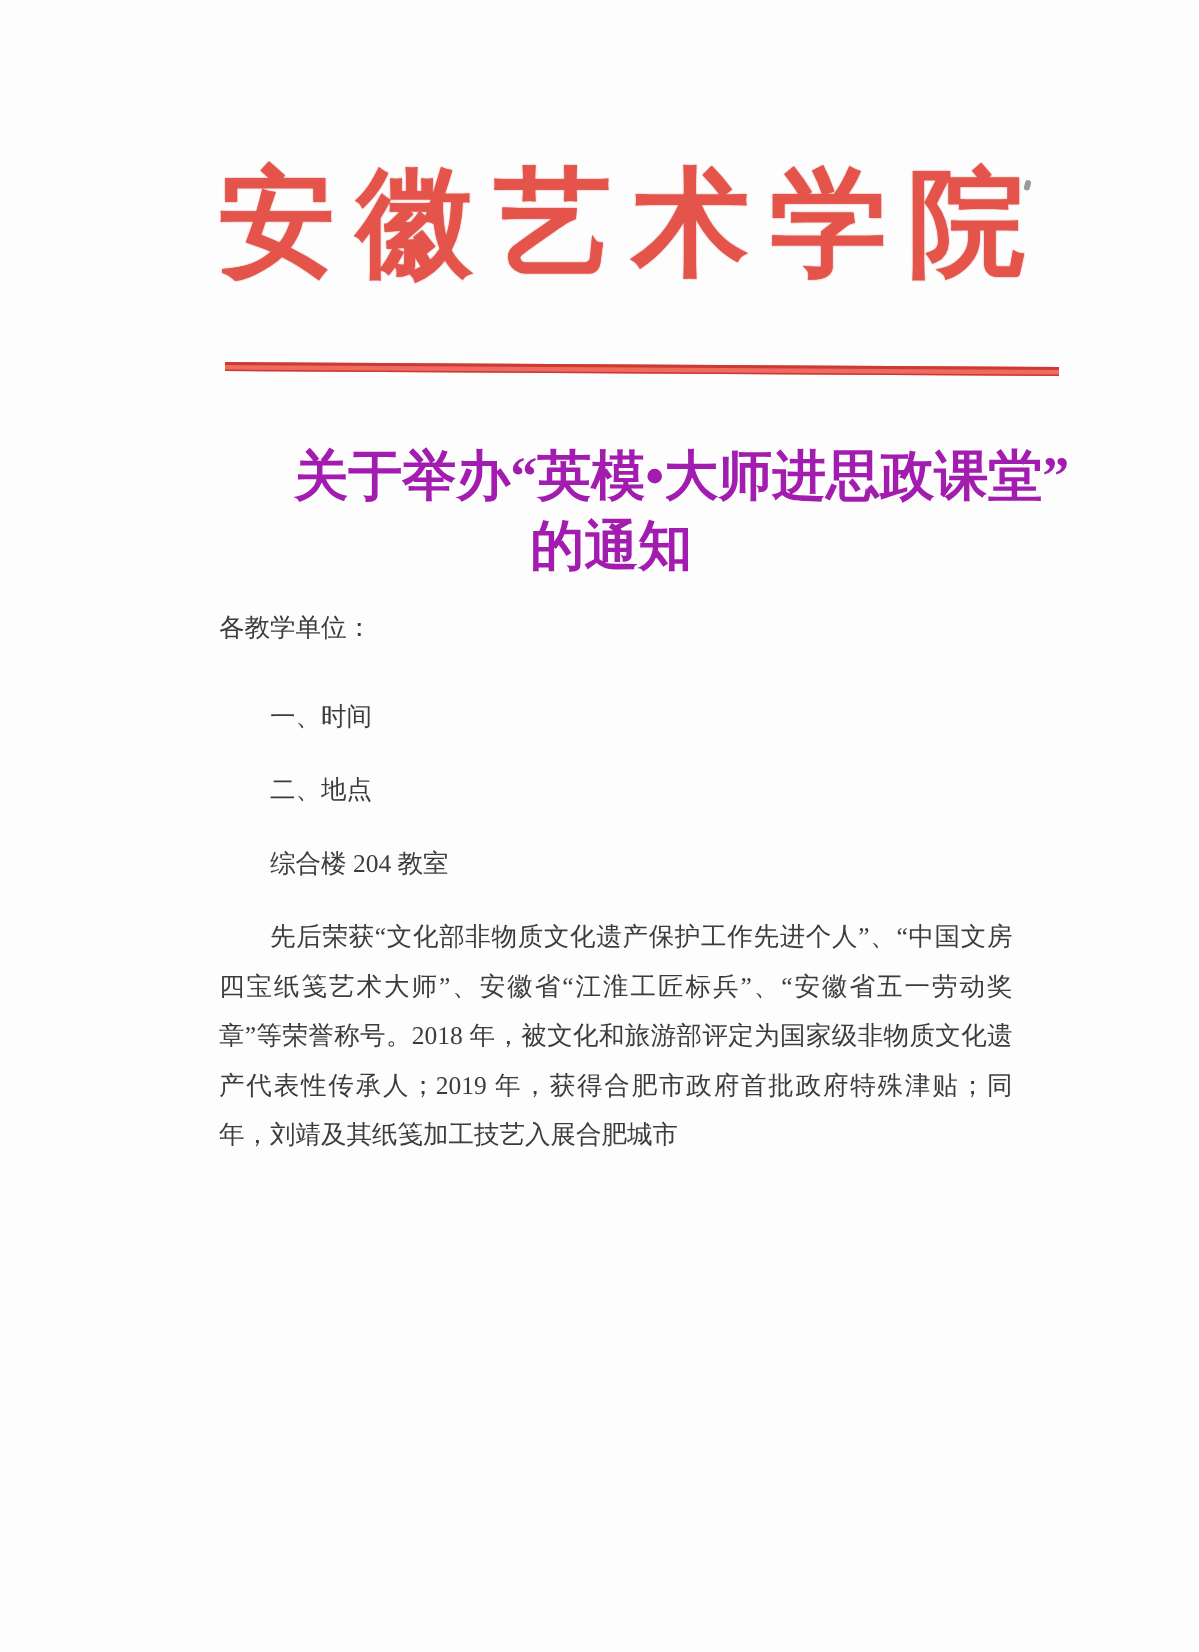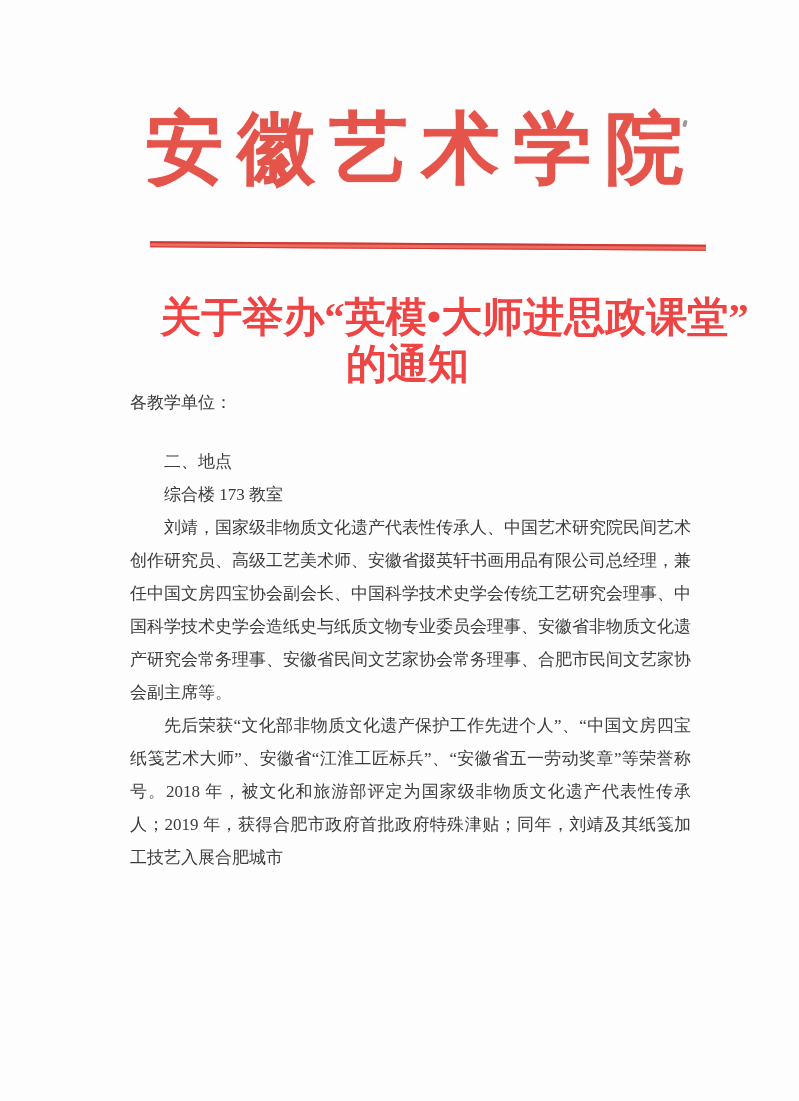--- a/index.html
+++ b/index.html
@@ -23,31 +23,31 @@
   .divider{
     position:absolute;top:243px;left:150px;width:556px;height:3px;
     background:#ef6a60;
     border-top:2px solid #cc3b33;
     border-bottom:1px solid #cc3b33;
     transform:rotate(0.35deg);
   }
   .doc-title{
     position:absolute;top:294px;left:0;width:100%;
     text-align:center;
-    font-size:41px;font-weight:bold;color:#ef4444;line-height:47px;
+    font-size:36px;font-weight:bold;color:#a21caf;line-height:47px;
   }
   .doc-title .l1{transform:translateX(55px);white-space:nowrap;}
   .doc-title .l2{transform:translateX(8px);}
   .content{
     position:absolute;top:386px;left:130px;width:561px;
     font-size:17px;line-height:33px;
     text-align:justify;
     color:#3c3c3c;
   }
-  .content p{margin:0;text-indent:2em;}
+  .content p{margin:16px;text-indent:2em;}
   .content p.salutation{text-indent:0;margin-bottom:26px;}
   .speck{
     position:absolute;top:120px;left:683px;width:4px;height:7px;
     background:#9b9b9b;border-radius:2px;transform:rotate(15deg);
   }
 </style>
 </head>
 <body>
 
 <div class="page">
@@ -60,25 +60,25 @@
 
   <div class="doc-title">
     <div class="l1">关于举办“英模•大师进思政课堂”</div>
     <div class="l2">的通知</div>
   </div>
 
   <div class="content">
     <p class="salutation">各教学单位：</p>
 
 
+    <p>一、时间</p>
 
 
     <p>二、地点</p>
 
-    <p>综合楼 173 教室</p>
+    <p>综合楼 204 教室</p>
 
 
-    <p>刘靖，国家级非物质文化遗产代表性传承人、中国艺术研究院民间艺术创作研究员、高级工艺美术师、安徽省掇英轩书画用品有限公司总经理，兼任中国文房四宝协会副会长、中国科学技术史学会传统工艺研究会理事、中国科学技术史学会造纸史与纸质文物专业委员会理事、安徽省非物质文化遗产研究会常务理事、安徽省民间文艺家协会常务理事、合肥市民间文艺家协会副主席等。</p>
 
     <p>先后荣获“文化部非物质文化遗产保护工作先进个人”、“中国文房四宝纸笺艺术大师”、安徽省“江淮工匠标兵”、“安徽省五一劳动奖章”等荣誉称号。2018 年，被文化和旅游部评定为国家级非物质文化遗产代表性传承人；2019 年，获得合肥市政府首批政府特殊津贴；同年，刘靖及其纸笺加工技艺入展合肥城市</p>
   </div>
 
 </div>
 
 </body></html>

